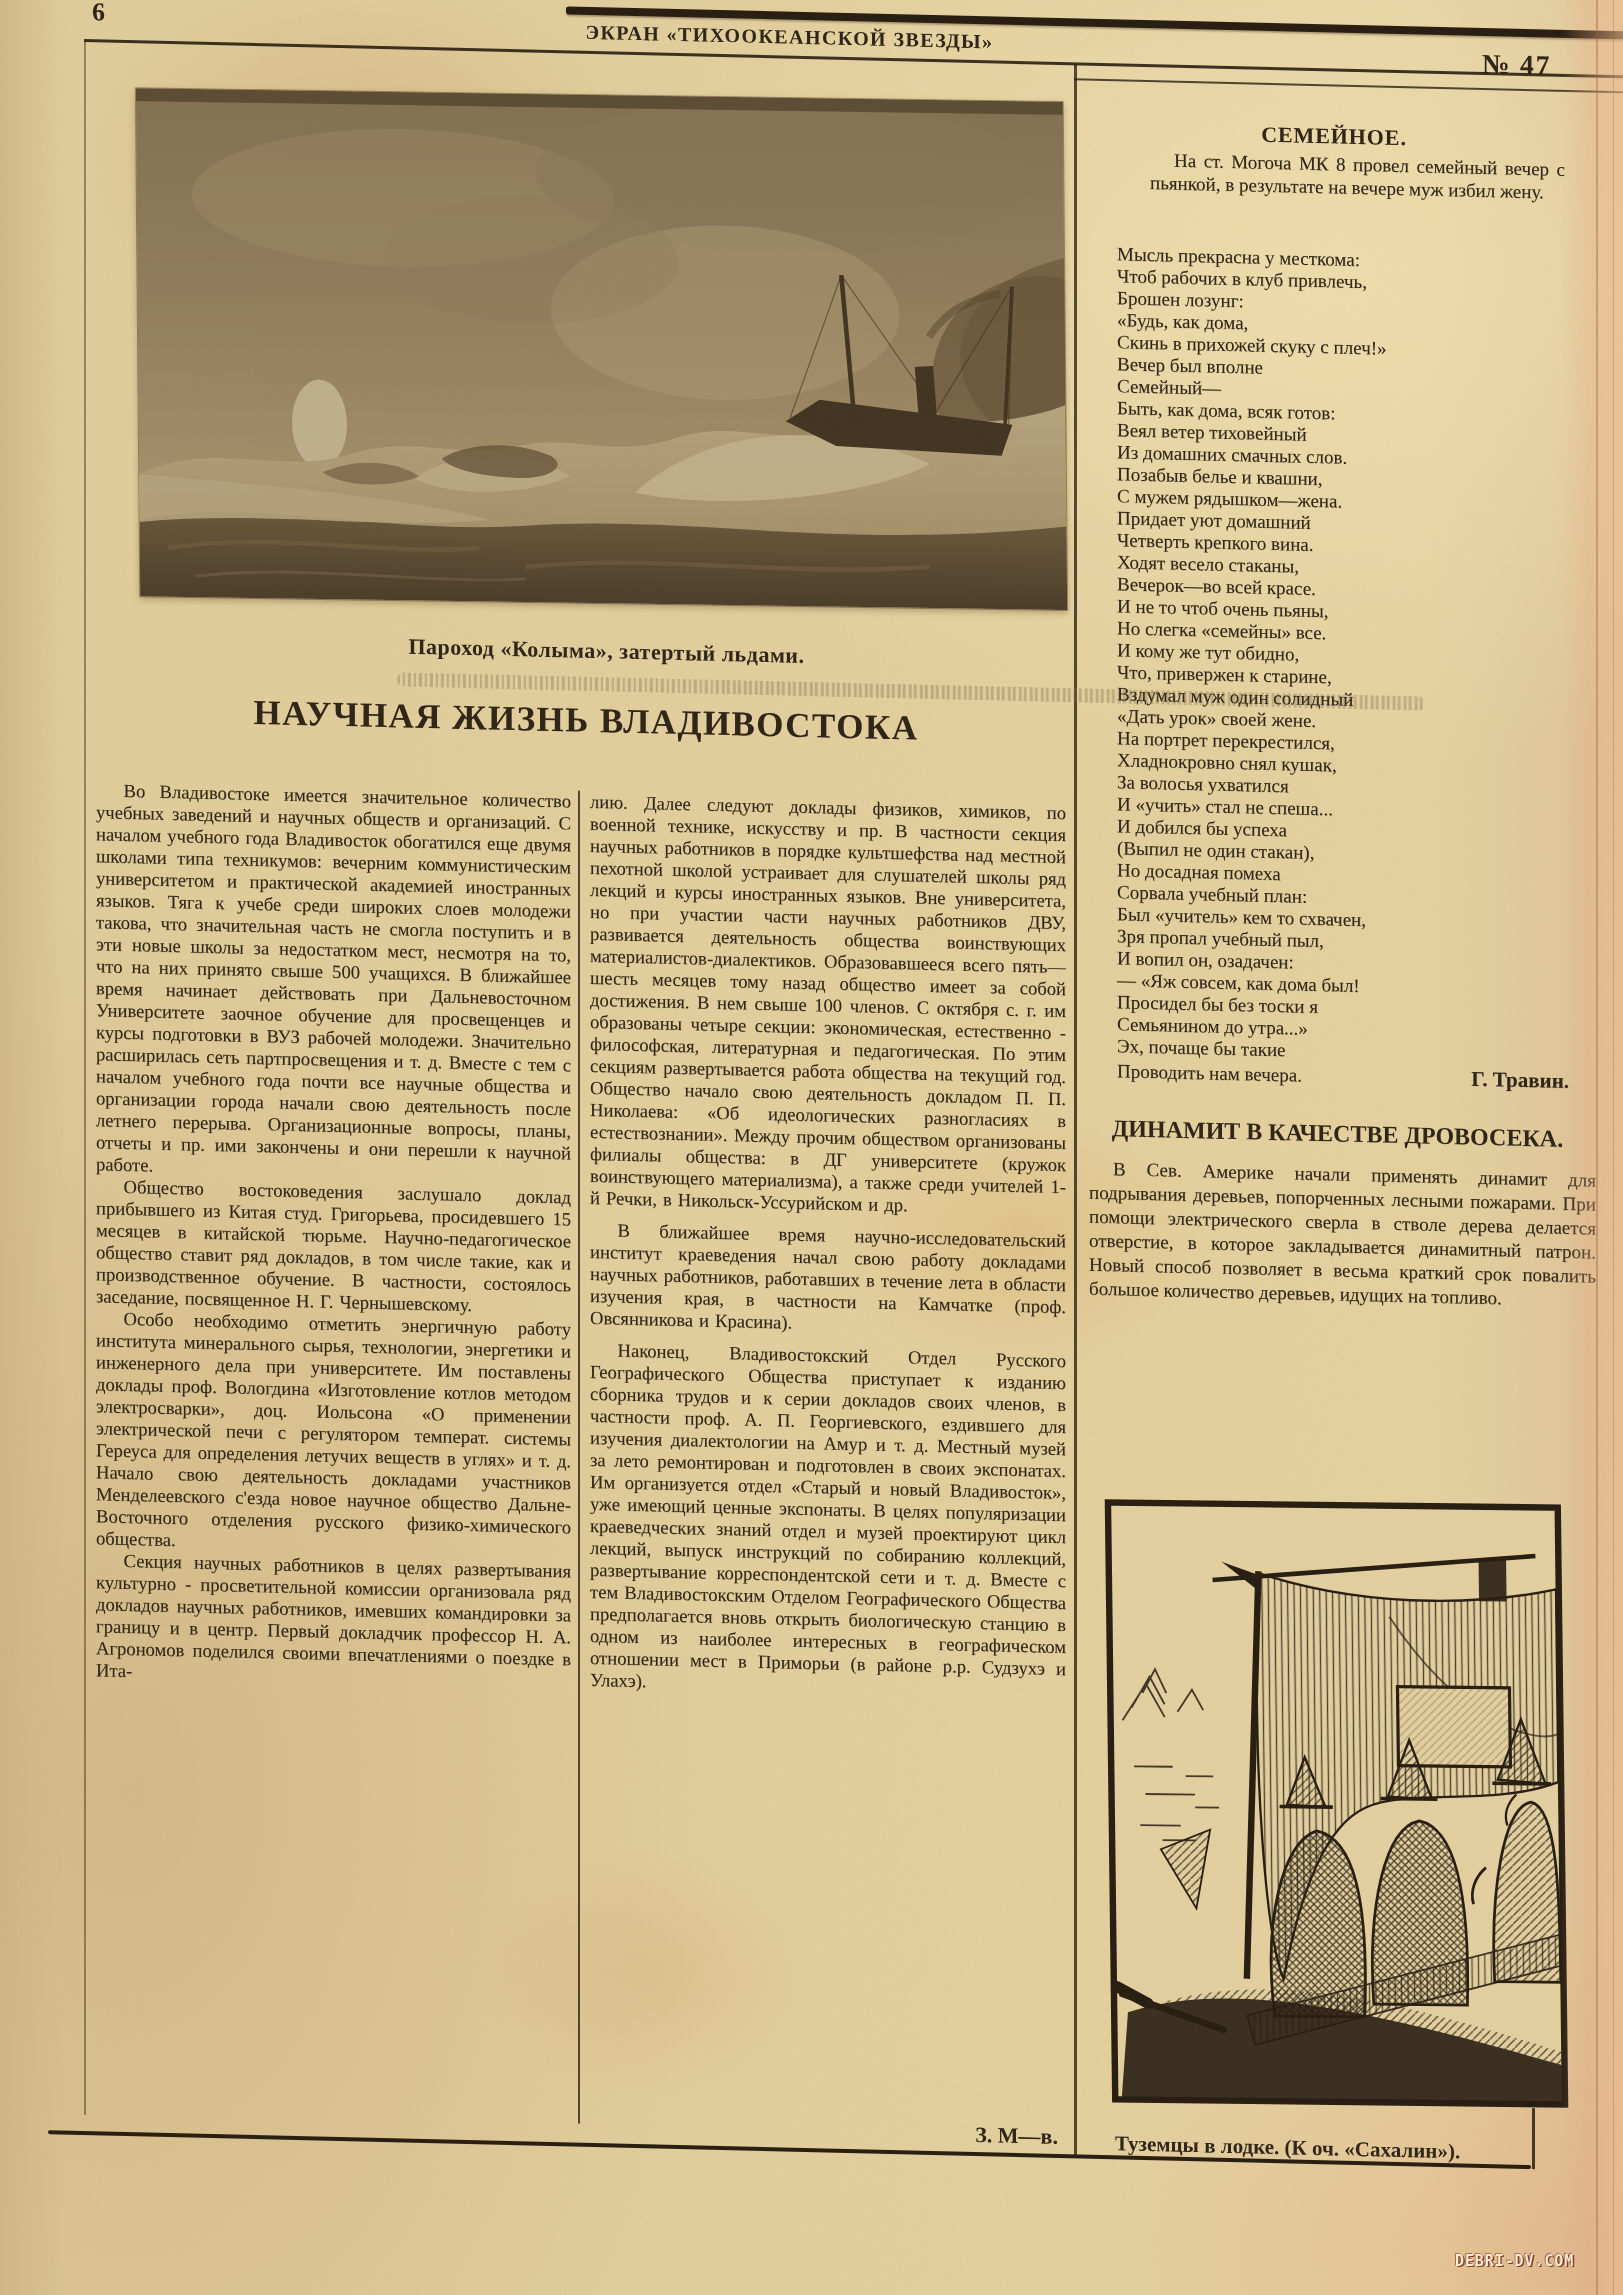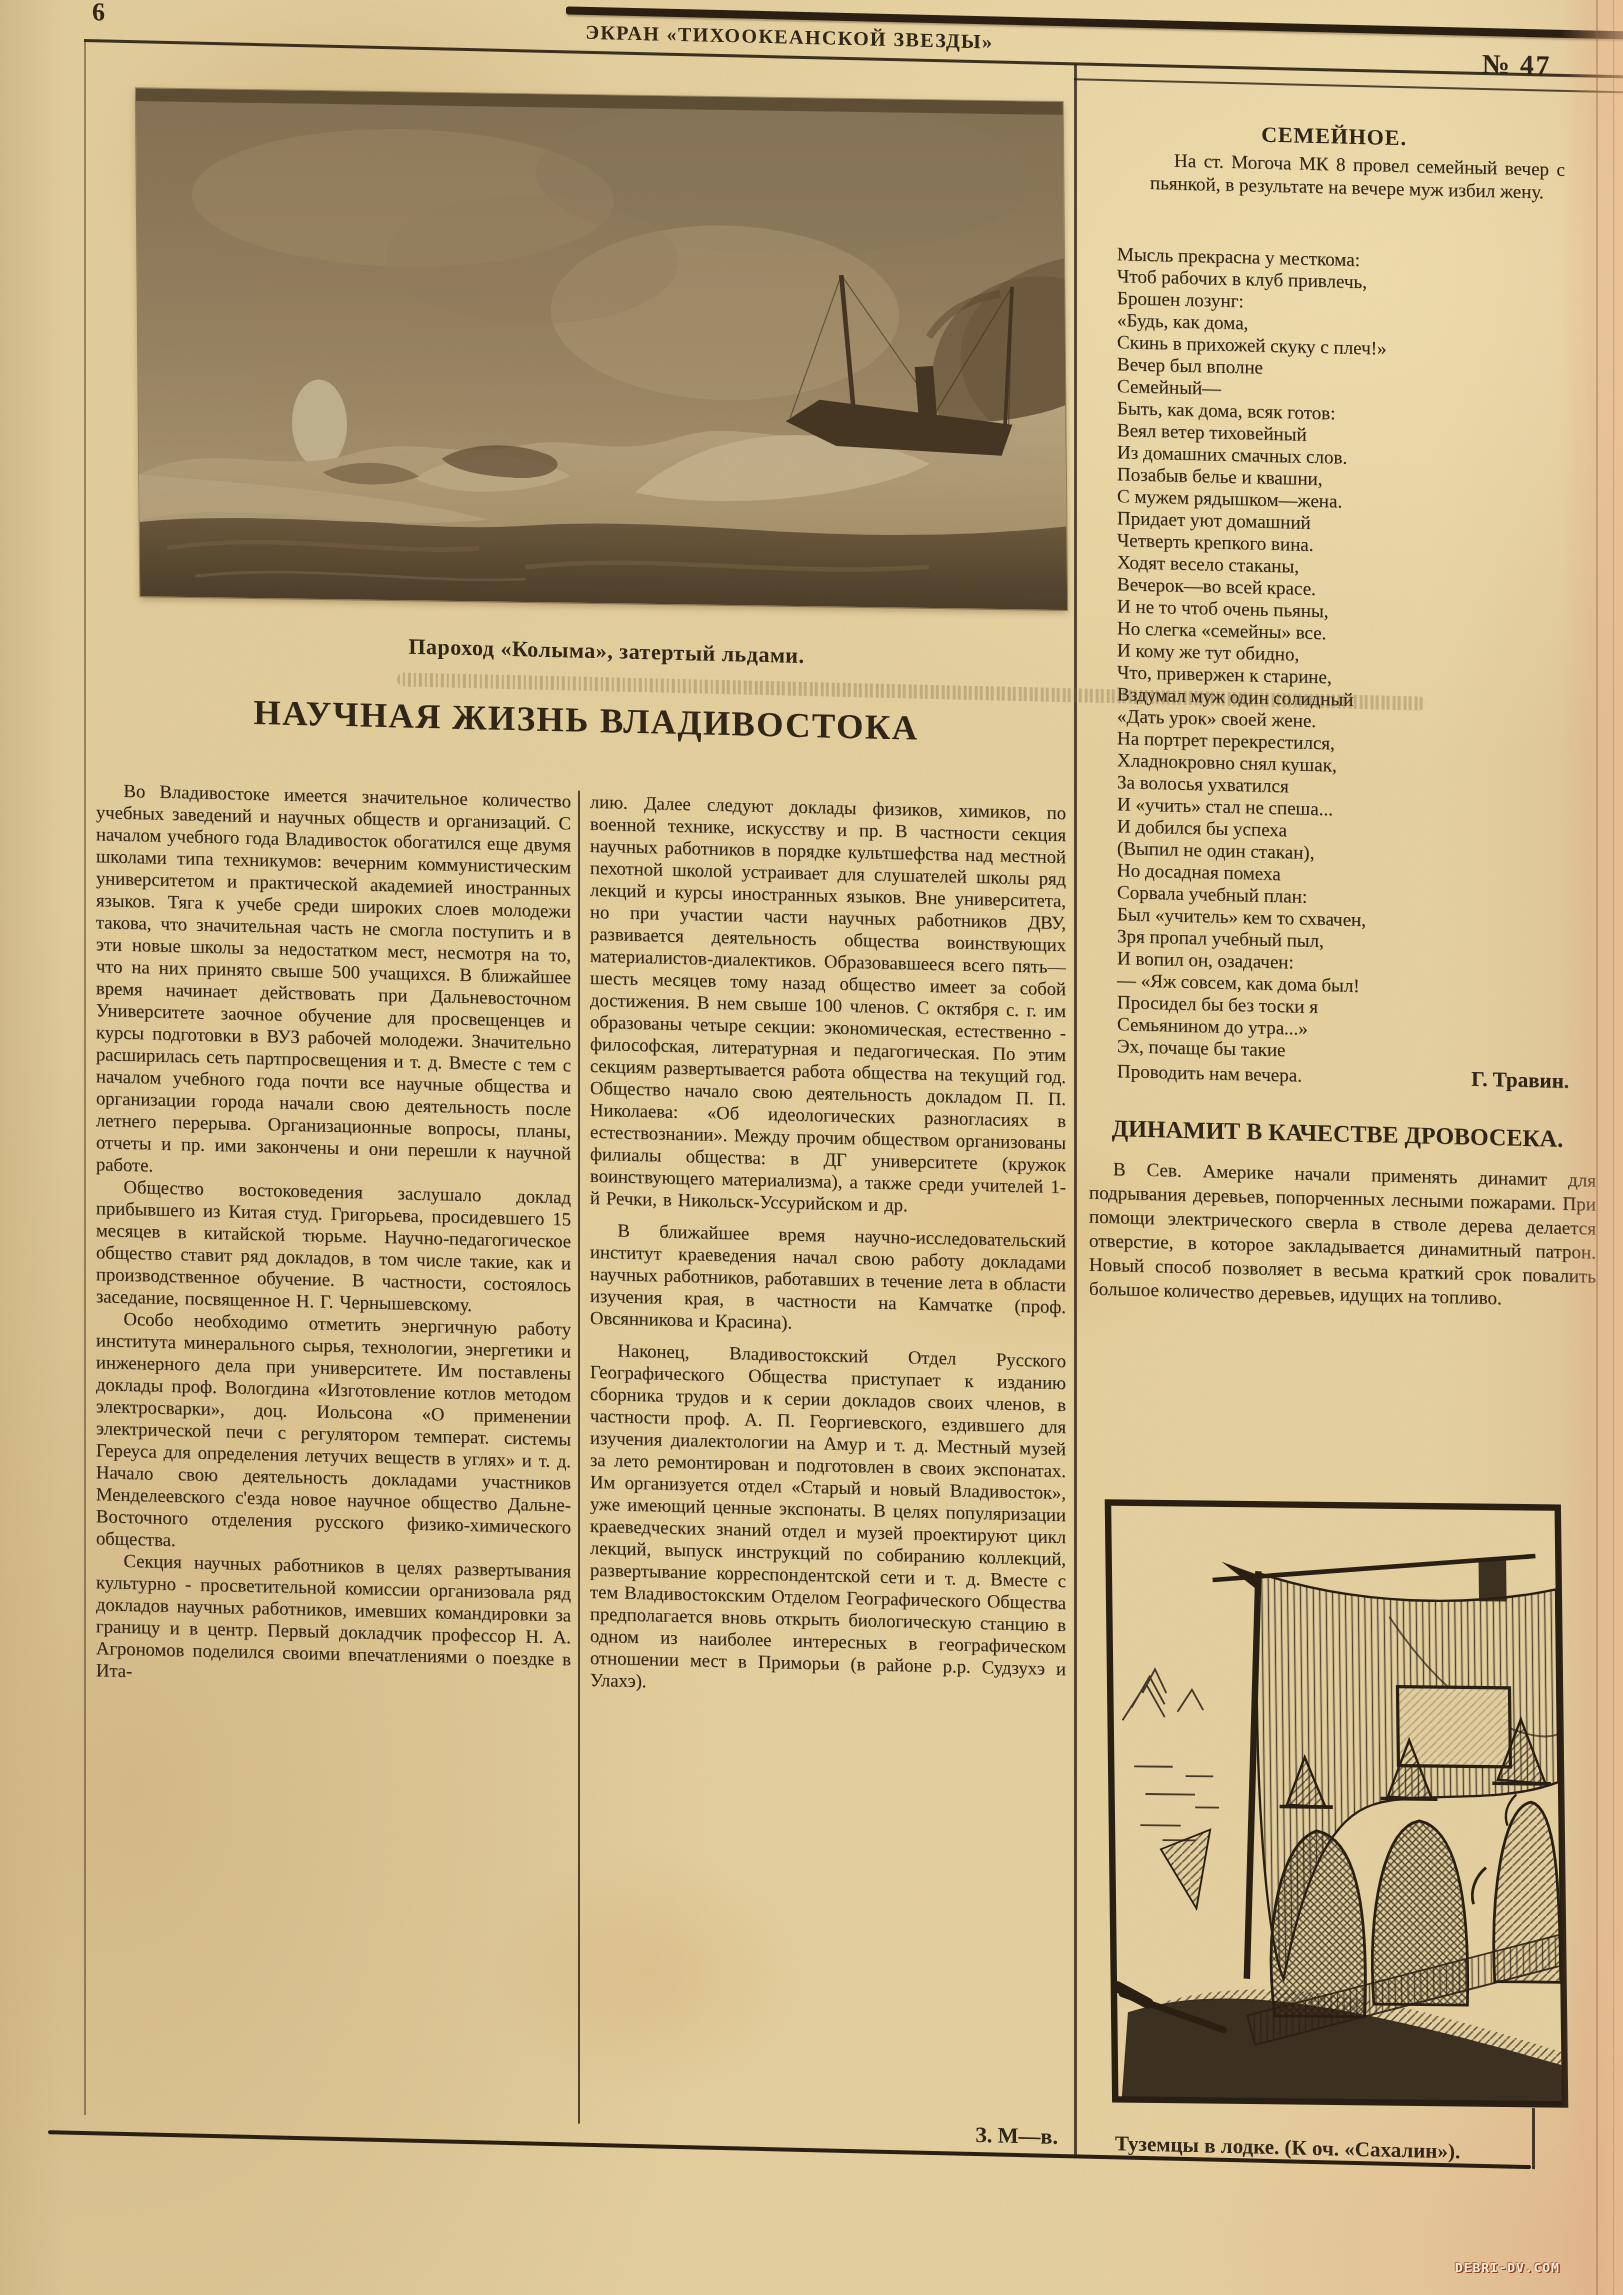--- a/index.html
+++ b/index.html
@@ -75,22 +75,22 @@
   .illus{left:1107px;top:1469px;width:459px;height:606px;margin:0;transform:rotate(-.7deg);}
   .illus svg{display:block;width:100%;height:100%;}
   .illus-caption{left:1115px;top:2105px;width:432px;font-size:21px;font-weight:bold;}
 
   .right-edge{position:absolute;top:0;right:0;width:64px;height:100%;pointer-events:none;
     background:linear-gradient(90deg, rgba(226,172,130,0) 0, rgba(226,168,126,.3) 45%, rgba(236,186,142,.65) 100%);}
   .fold1{position:absolute;left:1596px;top:0;width:1.8px;height:100%;background:rgba(150,100,70,.4);}
   .fold2{position:absolute;left:1613px;top:0;width:0.9px;height:100%;background:rgba(150,100,70,.3);}
 
   .watermark{position:absolute;left:1455px;top:2252px;font-family:"DejaVu Sans Mono","Liberation Mono",monospace;
-    font-size:13px;font-weight:bold;letter-spacing:0.9px;color:#f8ecd2;
-    text-shadow:1.4px 1.4px 0 rgba(126,48,30,.9), -0.9px -0.9px 0 rgba(126,48,30,.5), 0 0 1.8px rgba(126,48,30,.4);margin-top:8px;}
+    font-size:15px;font-weight:bold;letter-spacing:0.9px;color:#f8ecd2;
+    text-shadow:1.4px 1.4px 0 rgba(126,48,30,.9), -0.9px -0.9px 0 rgba(126,48,30,.5), 0 0 1.8px rgba(126,48,30,.4);}
 
   .grain{position:absolute;inset:0;opacity:.07;pointer-events:none;}
 </style>
 </head>
 <body style="--paper: #e8d3a1; --ink: #2b2115;">
 
 <div class="page">
   <div class="sheet">
 
     <div class="pagenum">6</div>

